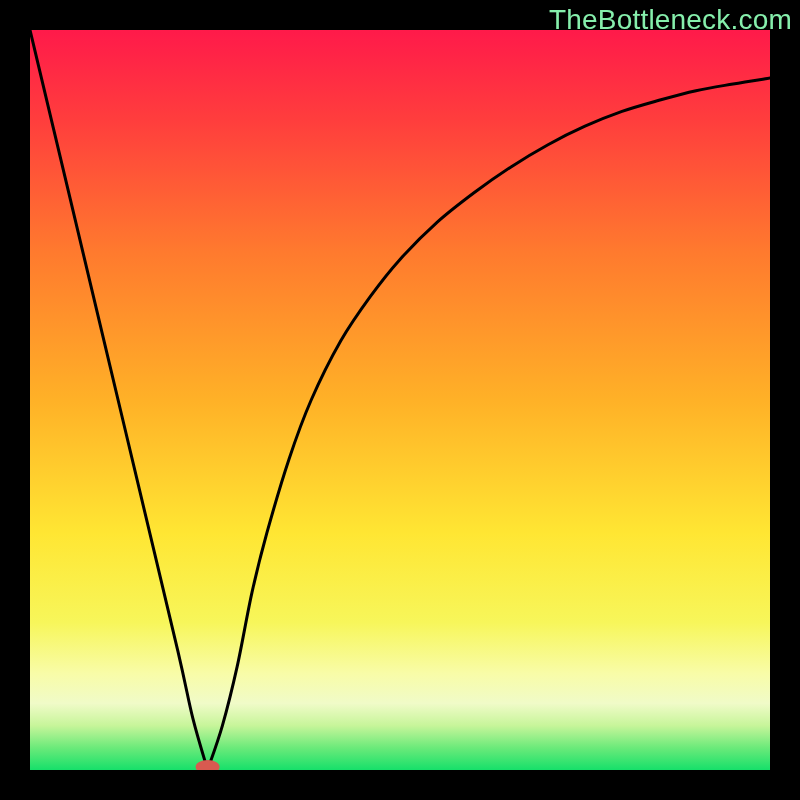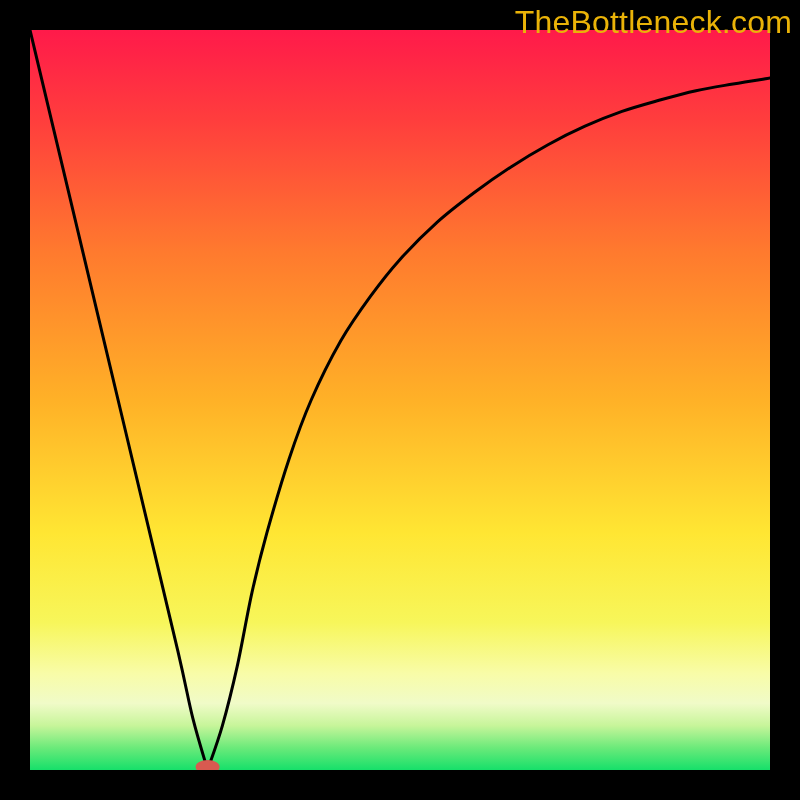--- a/index.html
+++ b/index.html
@@ -22,22 +22,22 @@
     left: 30px;
     top: 30px;
     width: 740px;
     height: 740px;
     overflow: hidden;
   }
   .watermark {
     position: absolute;
     top: 4px;
     right: 8px;
-    color: #eab308;
-    font-size: 32px;
+    color: #86efac;
+    font-size: 28px;
     font-weight: 500;
     letter-spacing: 0.2px;
     z-index: 10;
   }
   svg {
     display: block;
   }
 </style>
 </head>
 <body>

